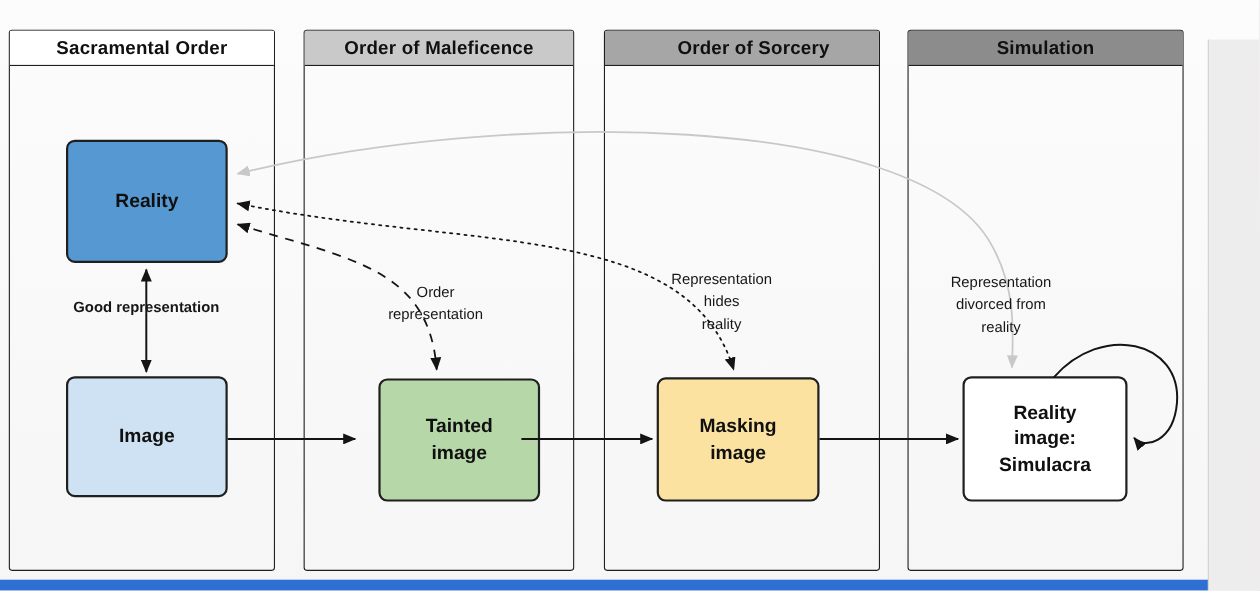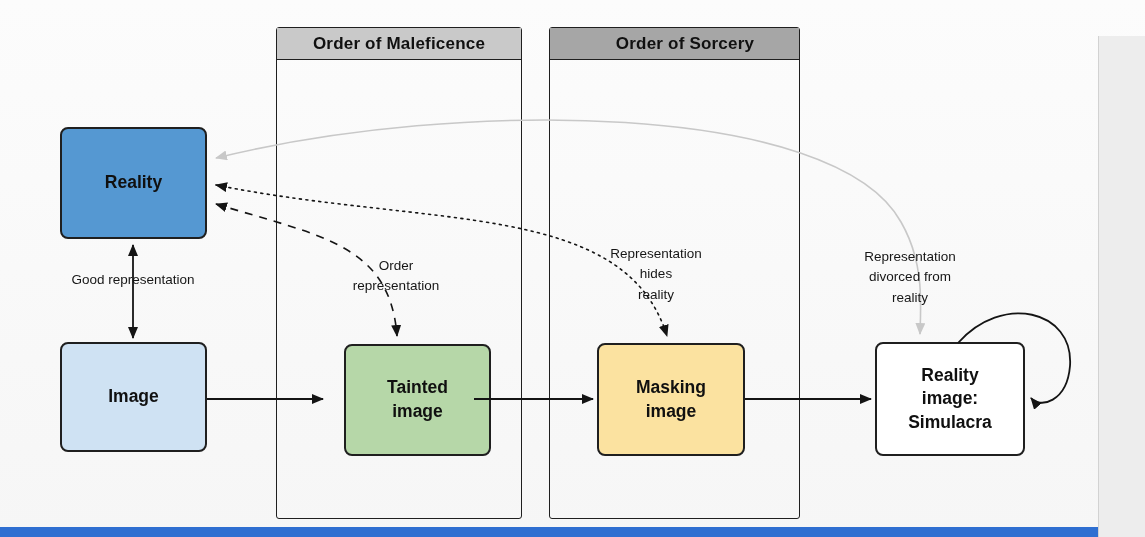--- a/index.html
+++ b/index.html
@@ -33,25 +33,31 @@
   .side-strip {
     position:absolute; top:36px; right:0; width:47px; bottom:0;
     border-left:1px solid #d2d2d2; box-sizing:border-box;
   }
 </style>
 </head>
 <body>
 
 <div class="stage">
 
+  <div class="col" style="left:8px; top:27px; width:242px; height:492px;">
+    <div class="col-header" style="background: rgb(255, 255, 255);">Sacramental Order</div>
+  </div>
   <div class="col" style="left:276px; top:27px; width:246px; height:492px;">
     <div class="col-header" style="background: rgb(201, 201, 201);">Order of Maleficence</div>
   </div>
   <div class="col" style="left:549px; top:27px; width:251px; height:492px;">
     <div class="col-header" style="background: rgb(166, 166, 166); padding-left: 21px;">Order of Sorcery</div>
+  </div>
+  <div class="col" style="left:825px; top:27px; width:251px; height:492px;">
+    <div class="col-header" style="background: rgb(140, 140, 140);">Simulation</div>
   </div>
 
   <div class="node" style="left: 60px; top: 127px; width: 147px; height: 112px; background: rgb(85, 152, 210);">Reality</div>
   <div class="node" style="left: 60px; top: 342px; width: 147px; height: 110px; background: rgb(207, 226, 243);">Image</div>
   <div class="node" style="left: 344px; top: 344px; width: 147px; height: 112px; background: rgb(182, 215, 168);">Tainted
 image</div>
   <div class="node" style="left: 597px; top: 343px; width: 148px; height: 113px; background: rgb(251, 226, 160);">Masking
 image</div>
   <div class="node" style="left: 875px; top: 342px; width: 150px; height: 114px; background: rgb(255, 255, 255);">Reality
 image:
@@ -75,21 +81,21 @@
 
     <path d="M216,204 C 320,236 390,244 397,336" fill="none" stroke-width="1.6" stroke-dasharray="8,7" marker-start="url(#mb)" marker-end="url(#mb)" style="stroke: rgb(20, 20, 20);"></path>
 
     <path d="M216,185 C 430,228 625,200 667,336" fill="none" stroke-width="1.6" stroke-dasharray="2,4.5" stroke-linecap="round" marker-start="url(#mb)" marker-end="url(#mb)" style="stroke: rgb(20, 20, 20);"></path>
 
     <path d="M216,158 C 460,98 835,102 901,222 C 924,262 921,302 920,334" fill="none" stroke-width="1.6" marker-start="url(#mg)" marker-end="url(#mg)" style="stroke: rgb(200, 200, 200);"></path>
 
     <path d="M958,343 C 1002,293 1074,310 1070,366 C 1067,402 1040,409 1031,398" fill="none" stroke-width="1.8" marker-end="url(#mb)" style="stroke: rgb(20, 20, 20);"></path>
   </svg>
 
-  <div class="edge-label" style="left:43px; top:270px; width:180px;">Good representation</div>
+  <div class="edge-label" style="left:43px; top:270px; width:180px;font-weight:bold;">Good representation</div>
   <div class="edge-label" style="left:316px; top:256px; width:160px;">Order
 representation</div>
   <div class="edge-label" style="left:576px; top:244px; width:160px;">Representation
 hides
 reality</div>
   <div class="edge-label" style="left:825px; top:247px; width:170px;">Representation
 divorced from
 reality</div>
 
   <div class="side-strip" style="background: rgb(237, 237, 237);"></div>

